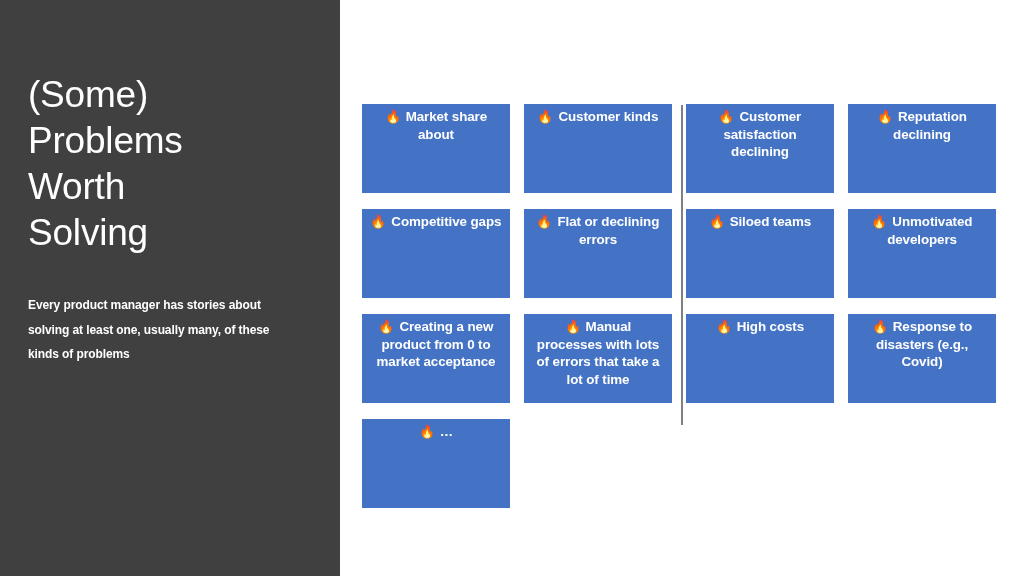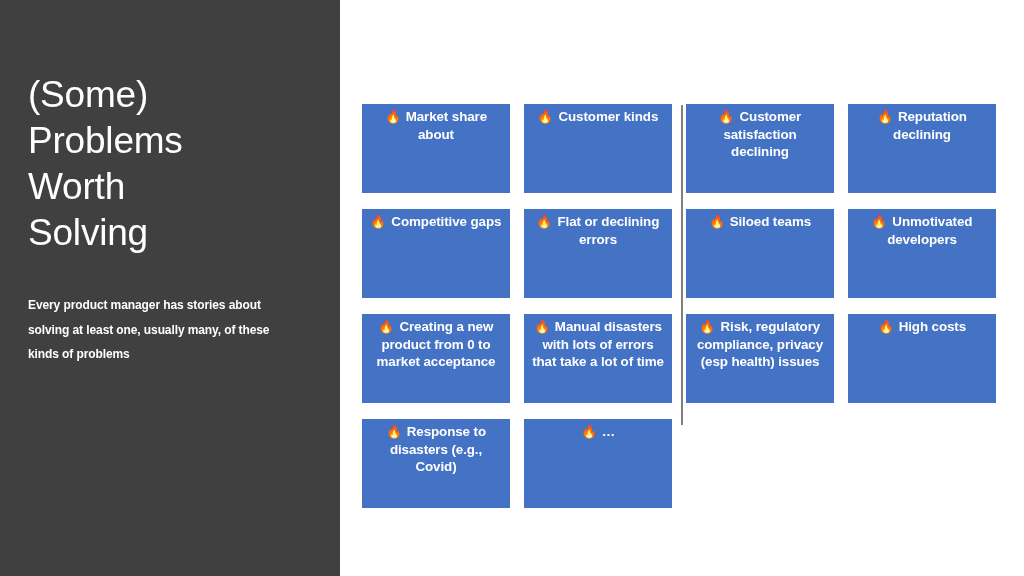--- a/index.html
+++ b/index.html
@@ -159,26 +159,23 @@
       <div class="card">
         <span class="card-text"><span class="fire">🔥</span> <span>Unmotivated developers</span></span>
       </div>
 
 
       <div class="card">
         <span class="card-text"><span class="fire">🔥</span> <span>Creating a new product from 0 to market acceptance</span></span>
       </div>
 
       <div class="card">
-        <span class="card-text"><span class="fire">🔥</span> <span>Manual disasters with lots of errors that take a lot of time</span></span>
+        <span class="card-text"><span class="fire">🔥</span> <span>Manual processes with lots of errors that take a lot of time</span></span>
       </div>
 
-      <div class="card">
-        <span class="card-text"><span class="fire">🔥</span> <span>Risk, regulatory compliance, privacy (esp health) issues</span></span>
-      </div>
 
       <div class="card">
         <span class="card-text"><span class="fire">🔥</span> <span>High costs</span></span>
       </div>
 
       <div class="card">
         <span class="card-text"><span class="fire">🔥</span> <span>Response to disasters (e.g., Covid)</span></span>
       </div>
 
       <div class="card">

